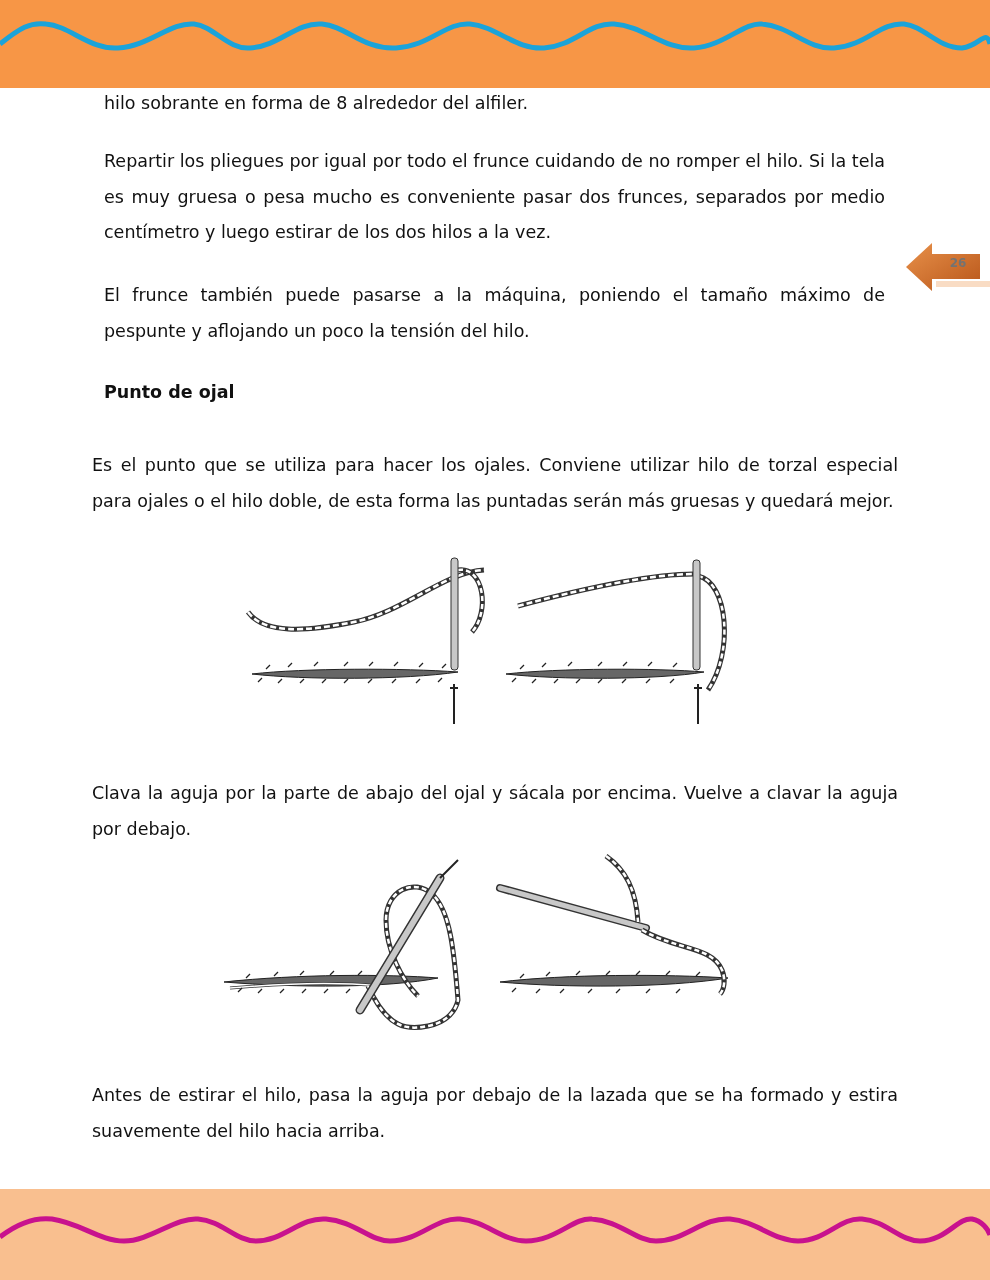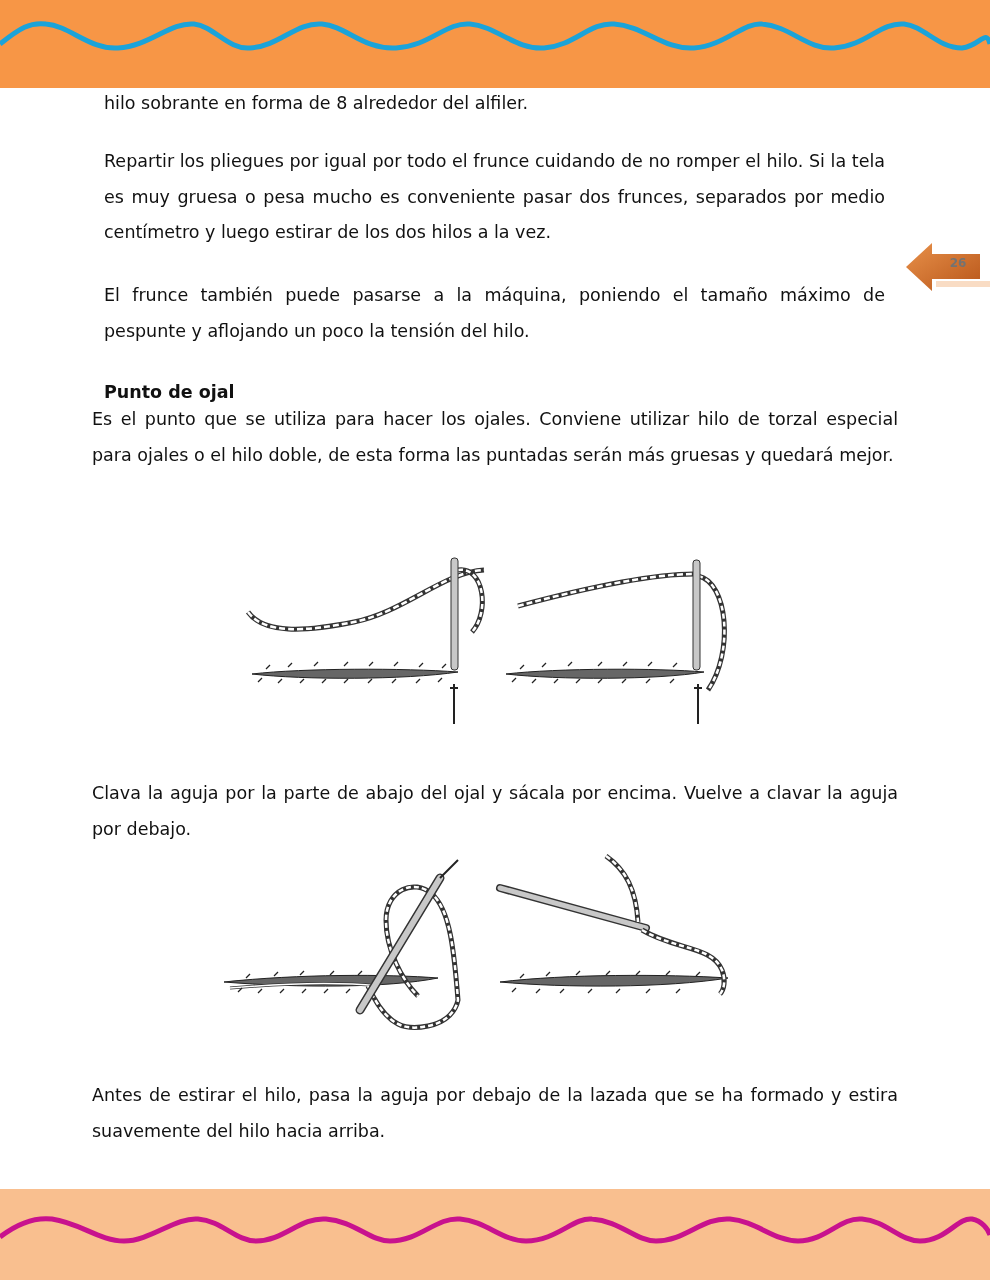--- a/index.html
+++ b/index.html
@@ -60,21 +60,21 @@
   </svg>
   <span class="num">26</span>
 </div>
 
 <p class="para indent" style="top:86px">hilo sobrante en forma de 8 alrededor del alfiler.</p>
 <p class="para indent" style="top:144px">Repartir los pliegues por igual por todo el frunce cuidando de no romper el hilo. Si la tela es muy gruesa o pesa mucho es conveniente pasar dos frunces, separados por medio centímetro y luego estirar de los dos hilos a la vez.</p>
 <p class="para indent" style="top:278px">El frunce también puede pasarse a la máquina, poniendo el tamaño máximo de pespunte y aflojando un poco la tensión del hilo.</p>
 
 <h2 class="heading">Punto de ojal</h2>
 
-<p class="para full" style="top:402px">Es el punto que se utiliza para hacer los ojales. Conviene utilizar hilo de torzal especial para ojales o el hilo doble, de esta forma las puntadas serán más gruesas y quedará mejor.</p>
+<p class="para full" style="top:448px">Es el punto que se utiliza para hacer los ojales. Conviene utilizar hilo de torzal especial para ojales o el hilo doble, de esta forma las puntadas serán más gruesas y quedará mejor.</p>
 
 <div class="figure" style="left:244px; top:552px; width:500px; height:176px;">
   <svg width="500" height="176" viewBox="0 0 500 176">
 
     <g>
       <path d="M4,60 C20,82 60,80 110,70 C160,60 200,20 240,18" fill="none" stroke="#333" stroke-width="5"></path>
       <path d="M4,60 C20,82 60,80 110,70 C160,60 200,20 240,18" fill="none" stroke="#fff" stroke-width="2.5" stroke-dasharray="6 3"></path>
       <path d="M214,18 C240,14 246,60 228,80" fill="none" stroke="#333" stroke-width="5"></path>
       <path d="M214,18 C240,14 246,60 228,80" fill="none" stroke="#fff" stroke-width="2.5" stroke-dasharray="5 3"></path>
       <path d="M8,122 C60,116 160,116 214,120 C160,128 60,128 8,122 Z" fill="#666" stroke="#222"></path>

